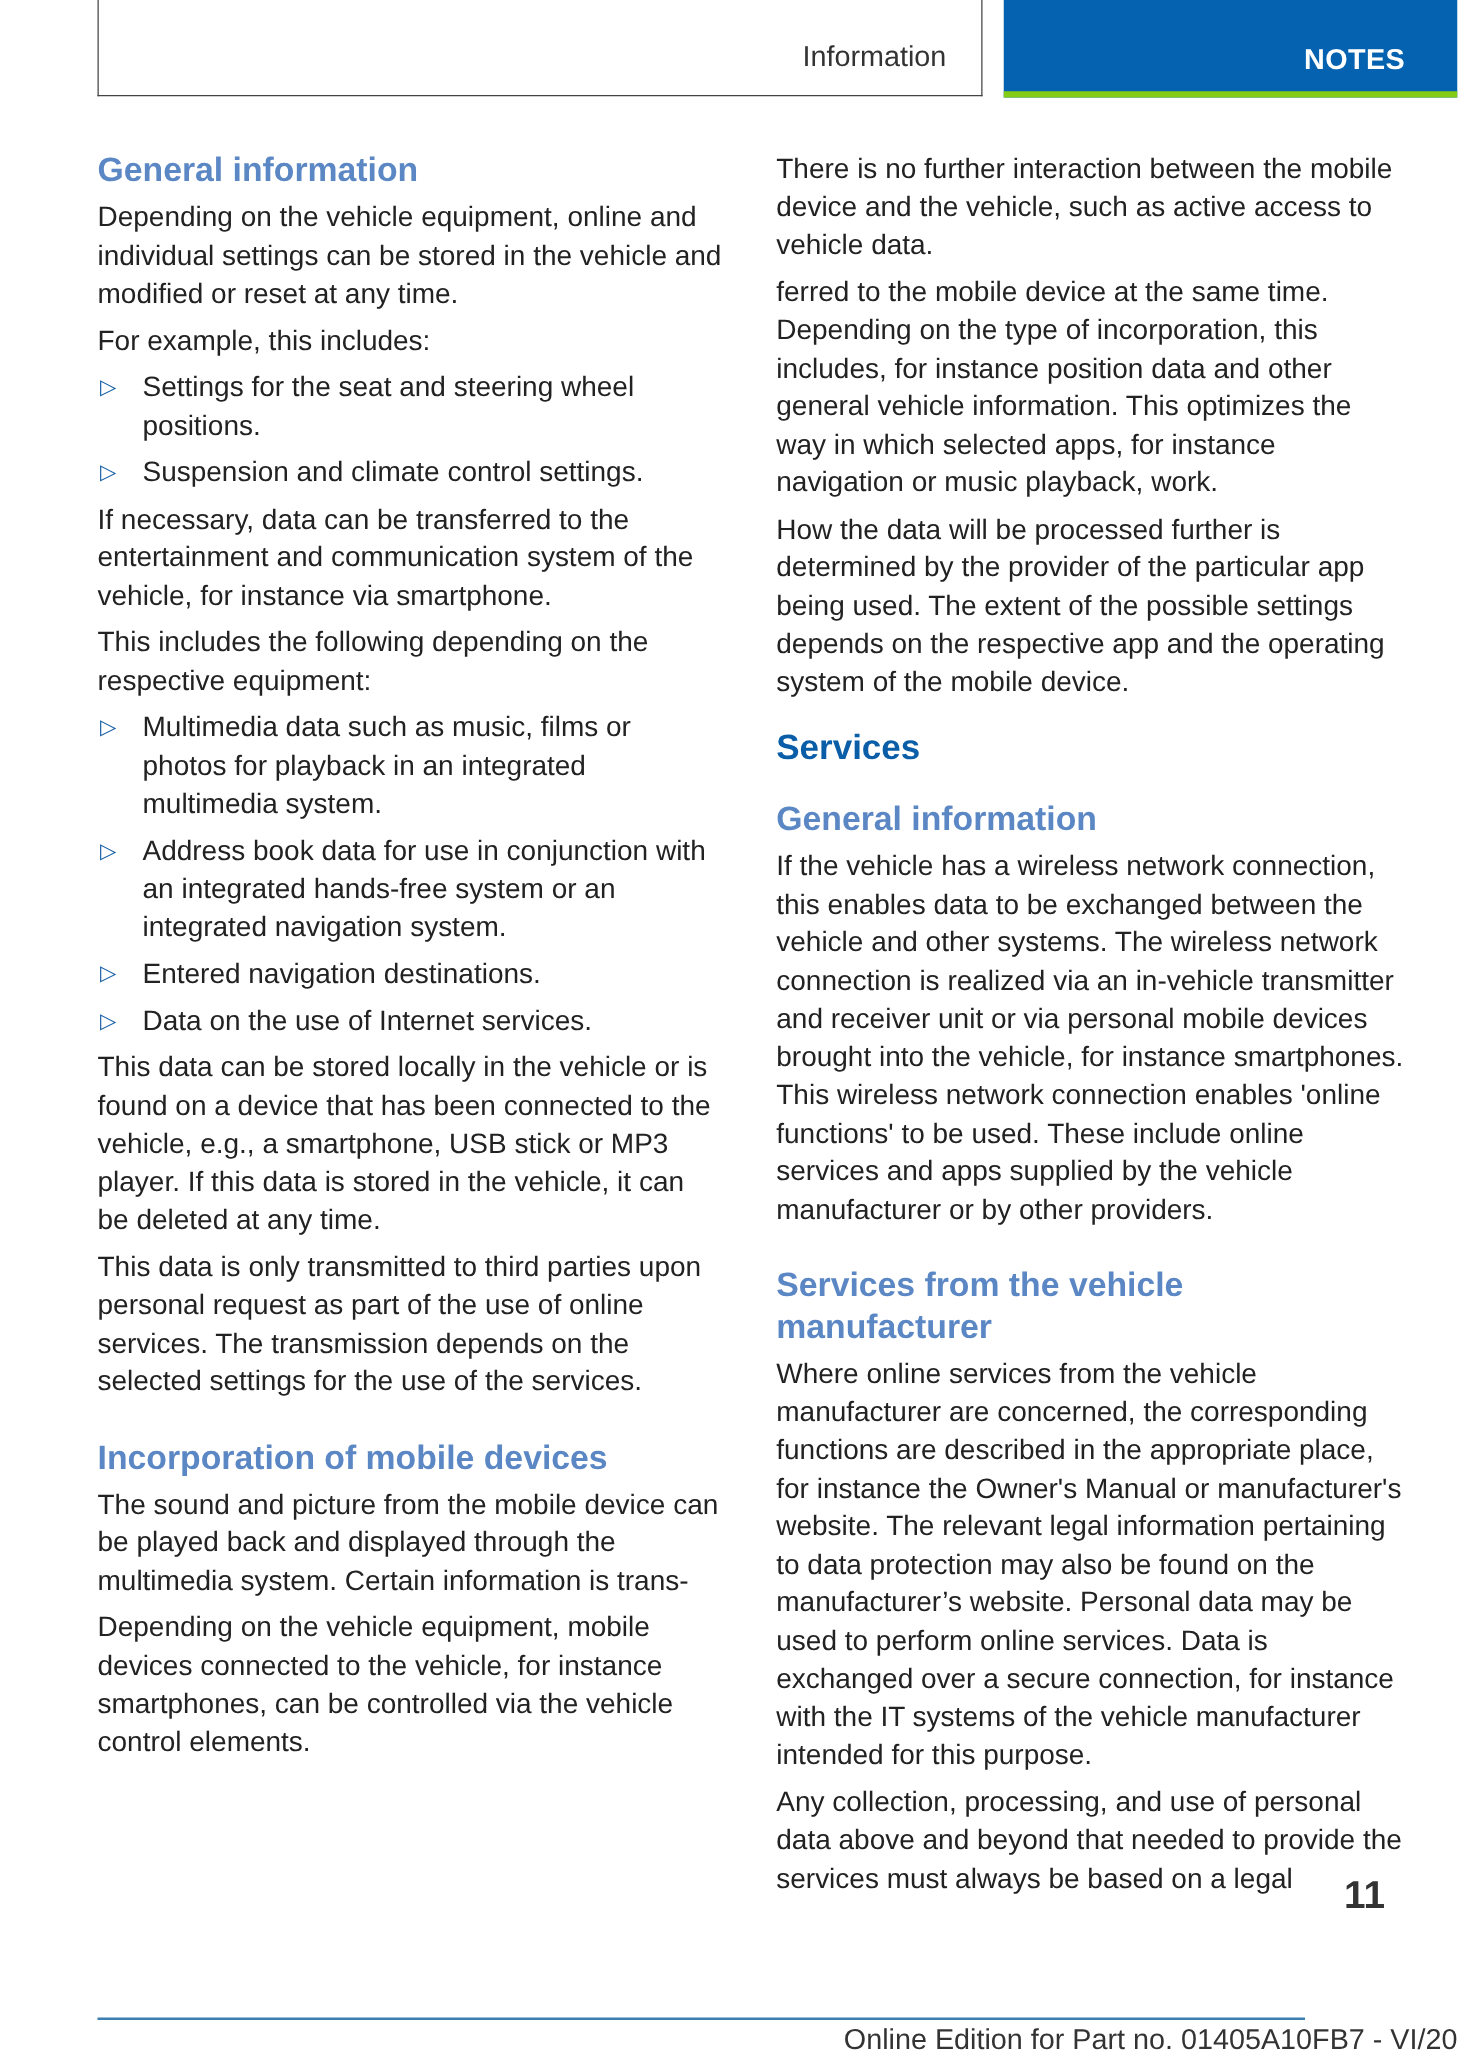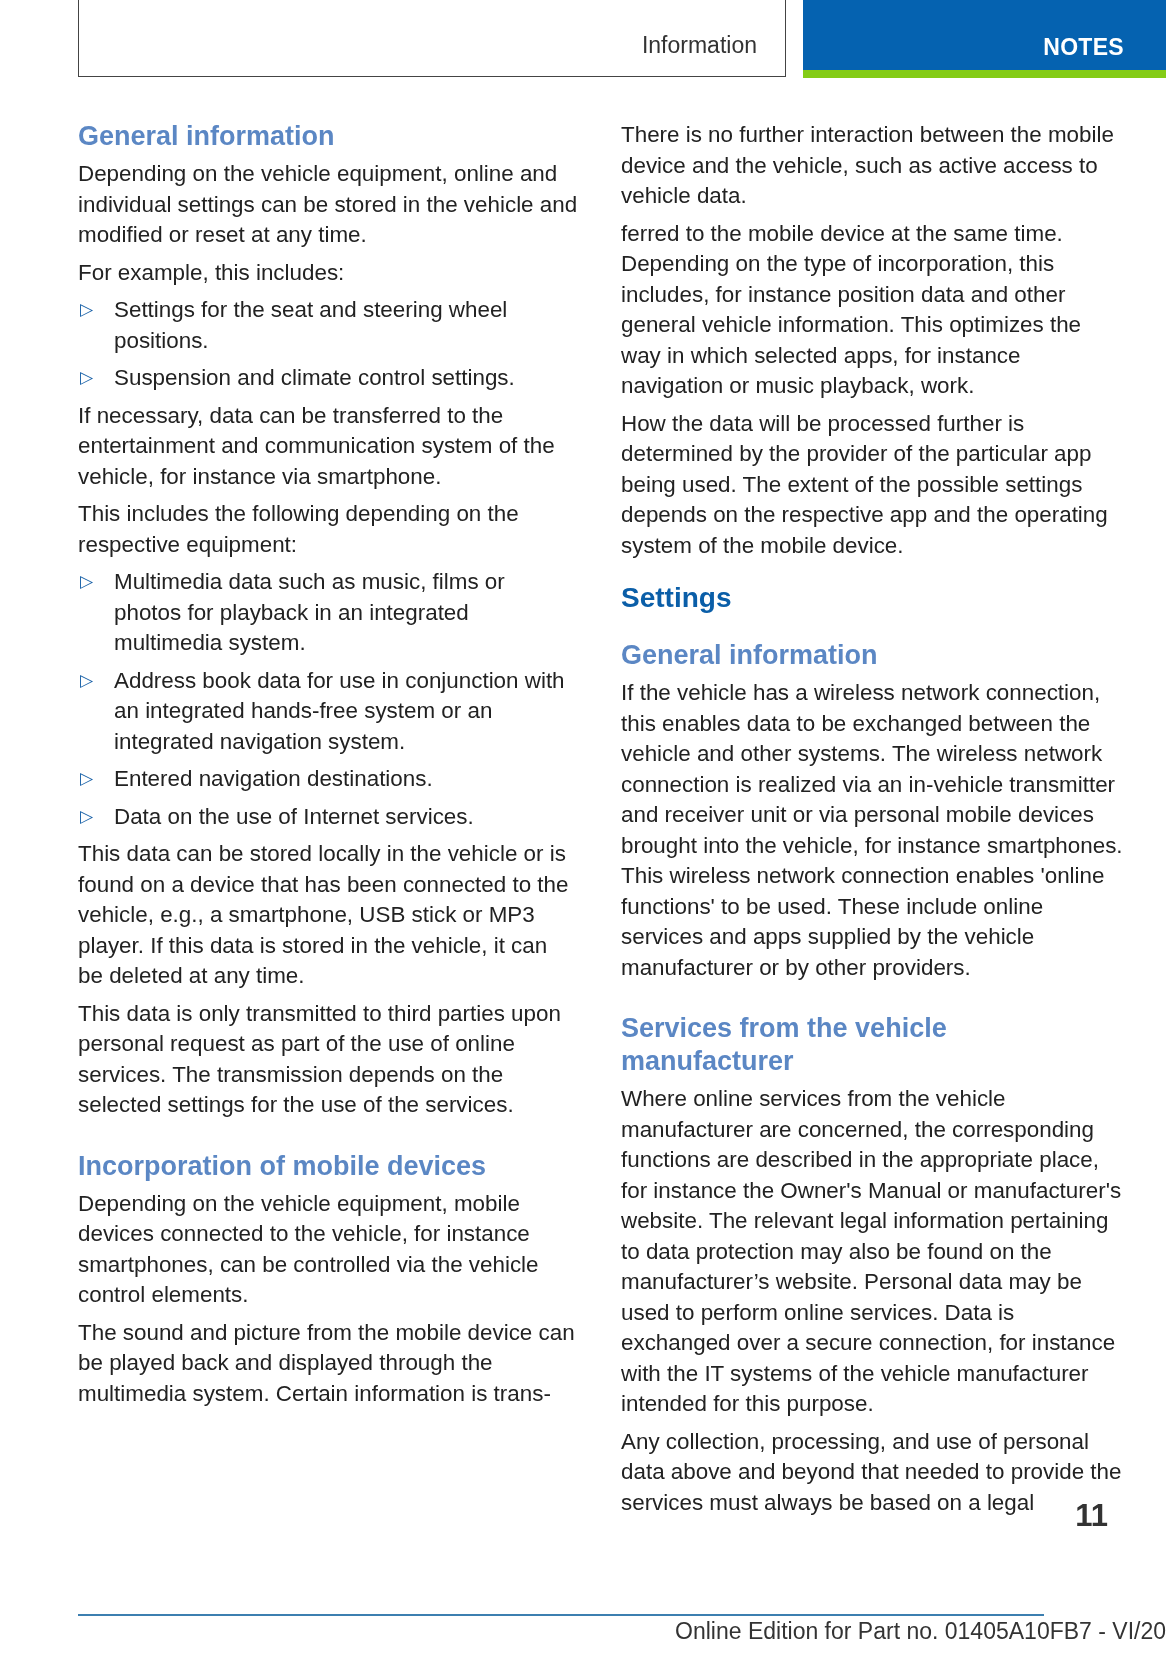--- a/index.html
+++ b/index.html
@@ -2,21 +2,21 @@
 <html><head>
 <meta charset="utf-8">
 <style>
   html, body { margin:0; padding:0; background:#ffffff; }
   body { width:1166px; height:1654px; position:relative; overflow:hidden;
          font-family:"Liberation Sans", "DejaVu Sans", sans-serif; color:#222; }
   .header-box { position:absolute; left:78px; top:-2px; width:708px; height:79px;
                 border:1.5px solid #444; border-top:none; box-sizing:border-box; }
   .header-box .sect { position:absolute; right:28px; top:34px; font-size:23px; color:#333; }
   .notes-tab { position:absolute; left:803px; top:0; width:363px; height:78px; background:#0562b0;
-               border-bottom:8px solid #84cc16; box-sizing:border-box; }
+               border-bottom:5px solid #84cc16; box-sizing:border-box; }
   .notes-tab span { position:absolute; right:42px; top:34px; font-size:23px; font-weight:bold; color:#fff; letter-spacing:0.3px; }
   .col { position:absolute; top:120px; width:500px; }
   .col.left { left:78px; }
   .col.right { left:621px; width:505px; }
   h1 { font-size:31px; line-height:36px; color:#0a5ea8; margin:0 0 26px 0; font-weight:bold; }
   h2 { font-size:28px; line-height:34px; color:#0a5ea8; margin:20px 0 24px 0; font-weight:bold; }
   h3 { font-size:27px; line-height:33px; color:#5b87c4; margin:0 0 6px 0; font-weight:bold; }
   p { font-size:22.4px; line-height:30.5px; margin:0 0 7px 0; color:#222; }
   .gap { height:22px; }
   ul { list-style:none; margin:0 0 7px 0; padding:0; }
@@ -49,29 +49,29 @@
   <ul>
     <li><span class="bullet">▷</span><span>Multimedia data such as music, films or photos for playback in an integrated multimedia system.</span></li>
     <li><span class="bullet">▷</span><span>Address book data for use in conjunction with an integrated hands-free system or an integrated navigation system.</span></li>
     <li><span class="bullet">▷</span><span>Entered navigation destinations.</span></li>
     <li><span class="bullet">▷</span><span>Data on the use of Internet services.</span></li>
   </ul>
   <p>This data can be stored locally in the vehicle or is found on a device that has been connected to the vehicle, e.g., a smartphone, USB stick or MP3 player. If this data is stored in the vehicle, it can be deleted at any time.</p>
   <p>This data is only transmitted to third parties upon personal request as part of the use of online services. The transmission depends on the selected settings for the use of the services.</p>
   <div class="gap"></div>
   <h3>Incorporation of mobile devices</h3>
+  <p>The sound and picture from the mobile device can be played back and displayed through the multimedia system. Certain information is trans-</p>
   <p>Depending on the vehicle equipment, mobile devices connected to the vehicle, for instance smartphones, can be controlled via the vehicle control elements.</p>
-  <p>The sound and picture from the mobile device can be played back and displayed through the multimedia system. Certain information is trans-</p>
 </div>
 
 <div class="col right">
   <p>There is no further interaction between the mobile device and the vehicle, such as active access to vehicle data.</p>
   <p>ferred to the mobile device at the same time. Depending on the type of incorporation, this includes, for instance position data and other general vehicle information. This optimizes the way in which selected apps, for instance navigation or music playback, work.</p>
   <p>How the data will be processed further is determined by the provider of the particular app being used. The extent of the possible settings depends on the respective app and the operating system of the mobile device.</p>
-  <h2>Settings</h2>
+  <h2>Services</h2>
   <h3>General information</h3>
   <p>If the vehicle has a wireless network connection, this enables data to be exchanged between the vehicle and other systems. The wireless network connection is realized via an in-vehicle transmitter and receiver unit or via personal mobile devices brought into the vehicle, for instance smartphones. This wireless network connection enables 'online functions' to be used. These include online services and apps supplied by the vehicle manufacturer or by other providers.</p>
   <div class="gap"></div>
   <h3>Services from the vehicle manufacturer</h3>
   <p>Where online services from the vehicle manufacturer are concerned, the corresponding functions are described in the appropriate place, for instance the Owner's Manual or manufacturer's website. The relevant legal information pertaining to data protection may also be found on the manufacturer’s website. Personal data may be used to perform online services. Data is exchanged over a secure connection, for instance with the IT systems of the vehicle manufacturer intended for this purpose.</p>
   <p>Any collection, processing, and use of personal data above and beyond that needed to provide the services must always be based on a legal</p>
 </div>
 
 <div class="page-num">11</div>
 <div class="footer-line"></div>

